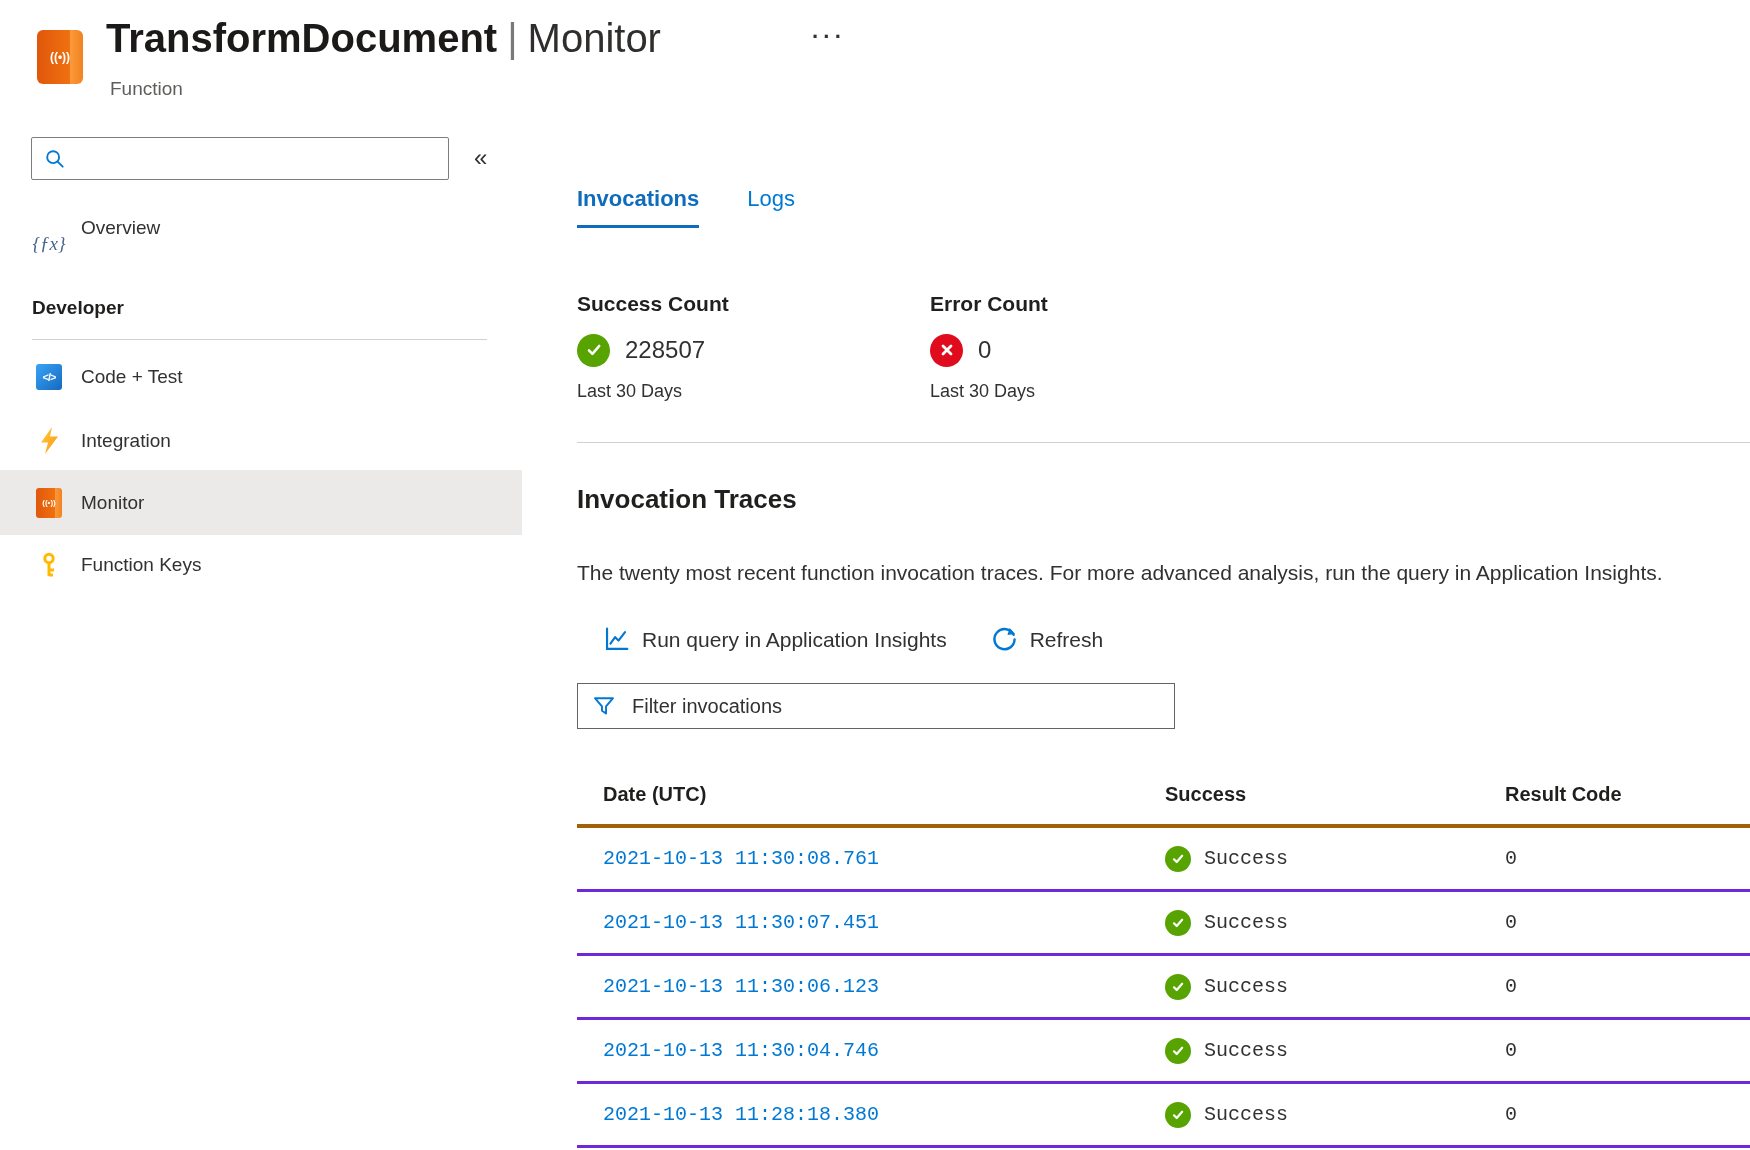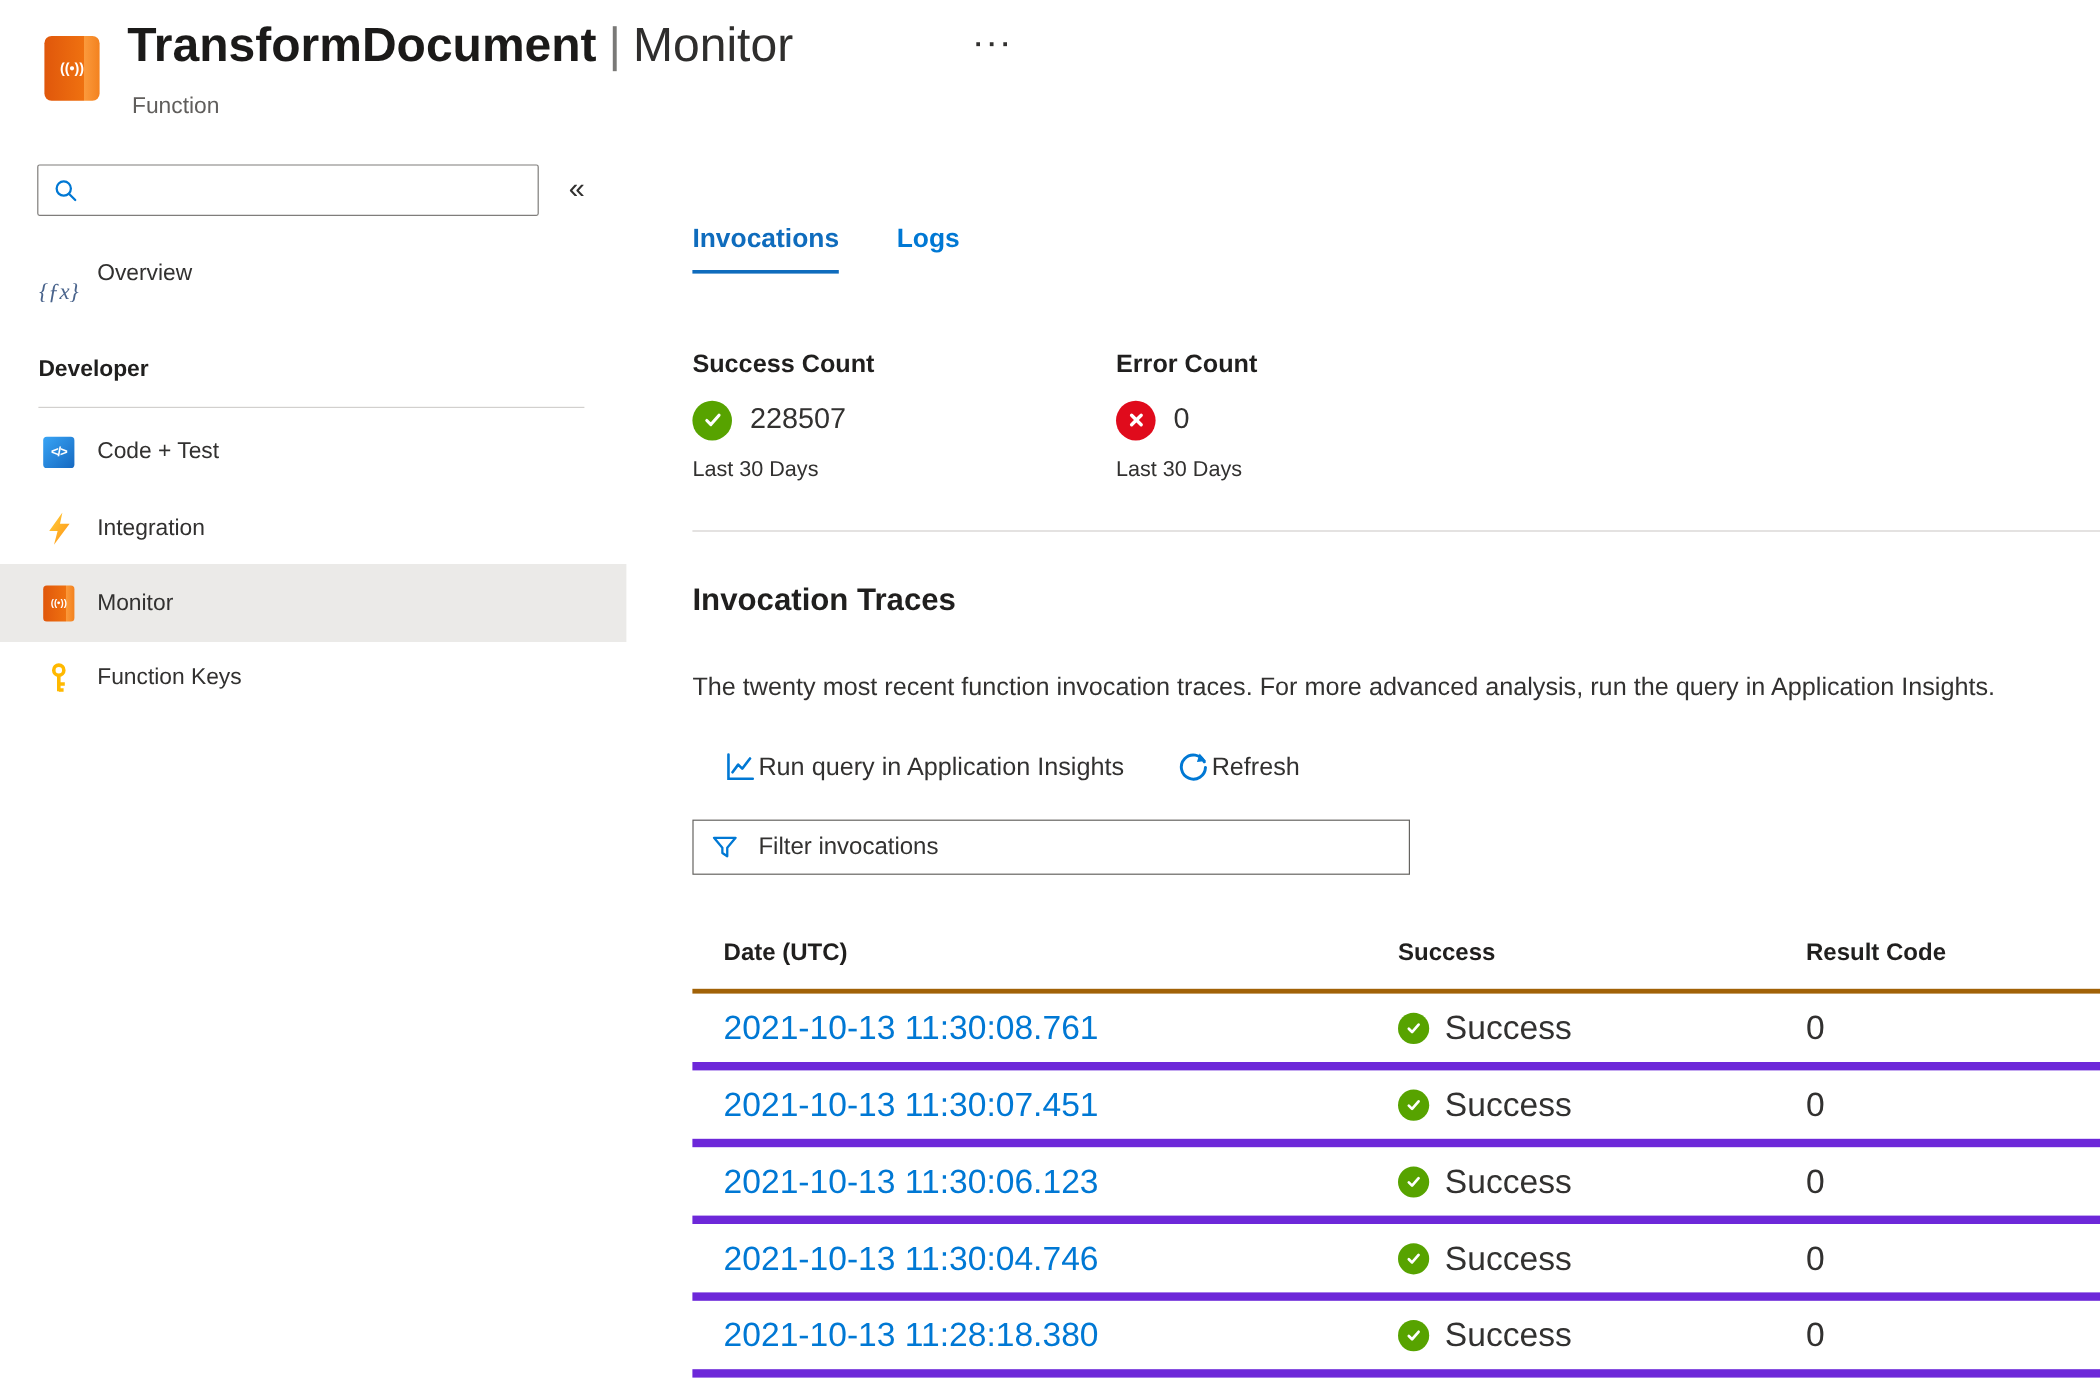--- a/index.html
+++ b/index.html
@@ -48,21 +48,21 @@
     color:#fff;font-size:11px;font-weight:700;display:flex;align-items:center;justify-content:center;
     letter-spacing:-1px;
   }
   .section-title{left:32px;top:297px;font-size:19px;font-weight:700;color:#201f1e;}
   .side-divider{left:32px;top:339px;width:455px;height:1px;background:#d2d0ce;}
 
   
   .tabs{left:577px;top:186px;display:flex;gap:48px;}
   .tab{font-size:22px;padding-bottom:13px;cursor:pointer;}
   .tab.active{color:#0f6cbd;font-weight:700;border-bottom:3px solid #0f6cbd;}
-  .tab.inactive{color:#0078d4;font-weight:700;}
+  .tab.inactive{color:#0078d4;font-weight:400;}
 
   
   .metric{top:292px;}
   .metric .m-label{font-size:21px;font-weight:700;color:#201f1e;}
   .metric .m-row{display:flex;align-items:center;gap:15px;margin-top:17px;height:34px;}
   .metric .m-value{font-size:24px;color:#323130;}
   .metric .m-period{font-size:18px;color:#323130;margin-top:14px;}
   .badge{border-radius:50%;display:flex;align-items:center;justify-content:center;flex:0 0 auto;}
   .badge.big{width:33px;height:33px;}
   .badge.small{width:26px;height:26px;}
@@ -71,41 +71,41 @@
 
   .section-divider{left:577px;top:442px;width:1173px;height:1px;background:#d2d0ce;}
   .traces-title{left:577px;top:484px;font-size:26px;font-weight:700;color:#201f1e;}
   .traces-desc{
     left:577px;top:561px;width:1173px;font-size:21px;color:#323130;
     white-space:nowrap;overflow:hidden;
   }
 
   
   .actions{left:603px;top:626px;display:flex;align-items:center;gap:44px;}
-  .action-btn{display:flex;align-items:center;gap:2px;cursor:pointer;justify-content:flex-end;}
+  .action-btn{display:flex;align-items:center;gap:12px;cursor:pointer;justify-content:flex-end;}
   .action-btn .a-label{font-size:21px;color:#323130;}
 
   .filter-box{
     left:577px;top:683px;width:598px;height:46px;border:1px solid #666461;
     display:flex;align-items:center;gap:14px;padding:0 14px;box-sizing:border-box;background:#fff;
   }
   .filter-box input{
     border:none;outline:none;flex:1;font-size:20px;color:#323130;background:transparent;
     font-family:"Liberation Sans", sans-serif;
   }
   .filter-box input::placeholder{color:#323130;opacity:1;}
 
   
   .traces-table{left:577px;top:765px;width:1173px;}
   .t-row{
     display:grid;grid-template-columns:562px 340px auto;align-items:center;
     padding-left:26px;box-sizing:border-box;
   }
   .t-head{height:63px;border-bottom:4px solid #a16207;font-size:20px;font-weight:700;color:#201f1e;}
-  .t-data{height:64px;border-bottom:7px solid #6d28d9;font-size:28px;}
+  .t-data{height:64px;border-bottom:3px solid #6d28d9;font-size:20px;font-family:Liberation Mono, monospace;}
   .t-date{color:#0078d4;cursor:pointer;}
   .t-success{display:flex;align-items:center;gap:13px;color:#323130;}
   .t-code{color:#323130;}
 </style>
 </head>
 <body>
 
 <div class="abs fn-icon big">((•))</div>
 
 <div class="abs page-title">

